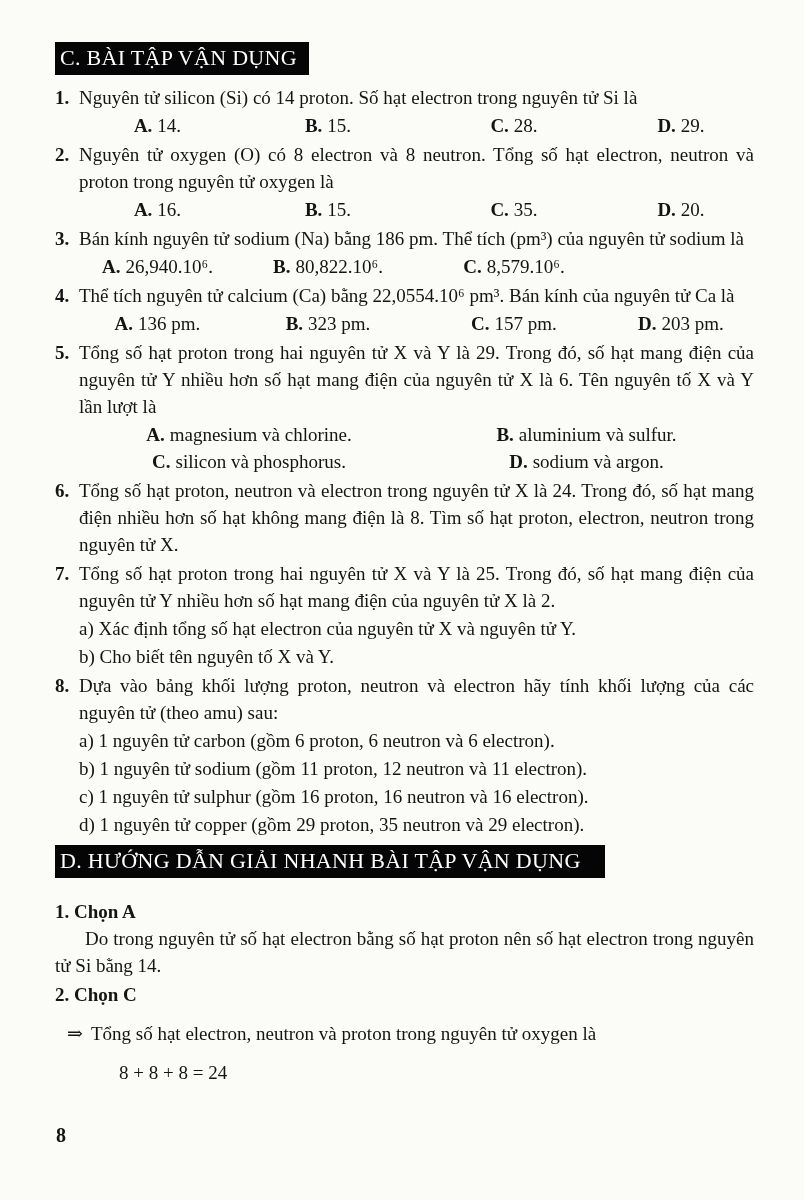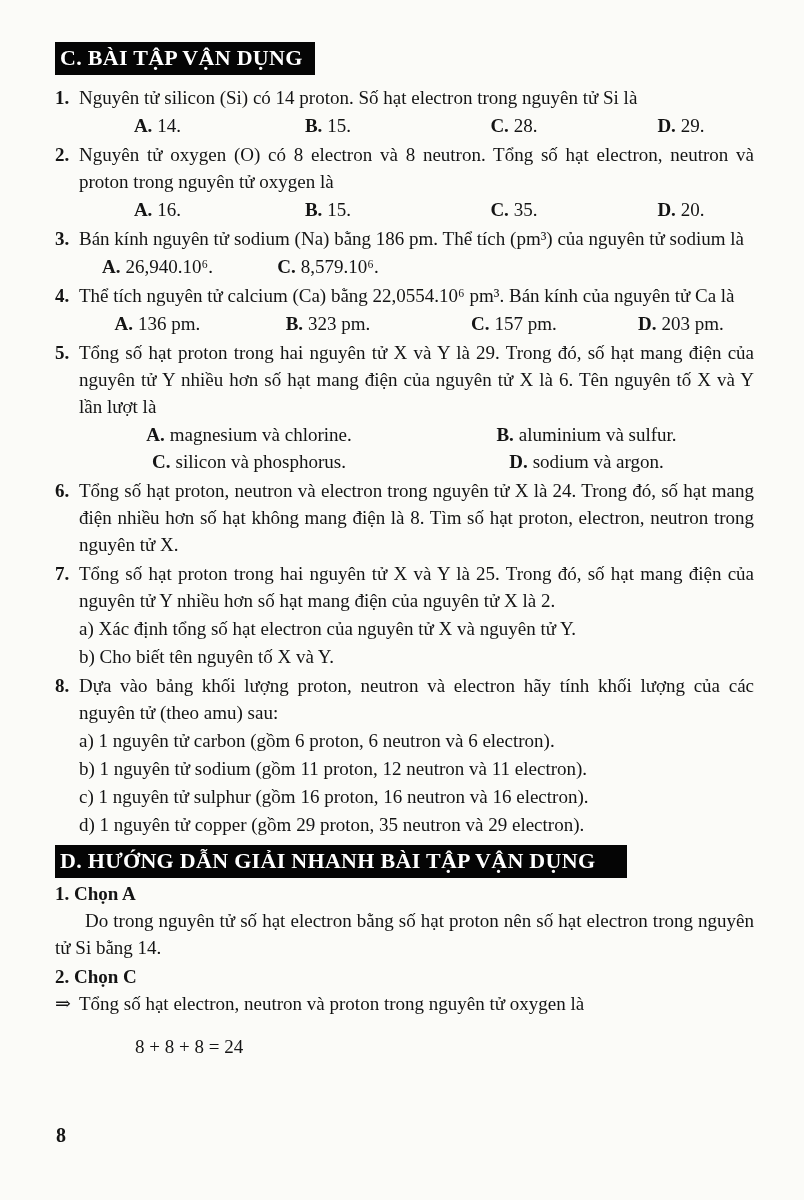--- a/index.html
+++ b/index.html
@@ -11,46 +11,46 @@
     font-size:19px;
     line-height:27px;
     overflow:hidden;
     position:relative;
   }
   .page{padding:42px 50px 0 55px;}
   .bar{
     display:inline-block;
     background:#050505;
     color:#fff;
-    font-weight:bold;
+    font-weight:normal;
     font-size:22px;
     line-height:26px;
     padding:3px 12px 4px 5px;
     letter-spacing:.3px;
     white-space:nowrap;
   }
   .bar-c{margin-bottom:7px;}
-  .bar-d{margin-top:7px;margin-bottom:0;padding-right:32px;}
+  .bar-d{margin-top:7px;margin-bottom:18px;padding-right:24px;}
   .question{display:flex;margin-top:2px;}
   .qnum{font-weight:bold;width:24px;flex:none;}
   .qbody{flex:1;min-width:0;}
   .qtext{margin:0;text-align:justify;}
   .options{display:grid;margin-top:1px;text-align:center;}
   .cols4{grid-template-columns:157px 184px 188px 1fr;}
   .cols2{grid-template-columns:340px 1fr;}
   .opt{white-space:nowrap;}
   .opt-label{font-weight:bold;}
   .opt-text{margin-left:5px;}
   .subitems p{margin:1px 0 0 0;}
   .sol-head{font-weight:bold;margin:2px 0 0 0;}
   .sol-para{margin:0;text-indent:30px;text-align:justify;}
   .sol-line{margin:0;text-indent:30px;}
-  .arrow-line{margin:0;}
+  .arrow-line{margin:12px;}
   .arrow{display:inline-block;margin-right:8px;}
-  .formula{margin:16px;padding-left:64px;}
+  .formula{margin:0;padding-left:64px;}
   .page-number{
     position:absolute;left:56px;top:1122px;
     font-weight:bold;font-size:20px;
   }
 </style>
 </head>
 <body>
 
 <div class="page">
 
@@ -84,20 +84,21 @@
     </div>
   </div>
 
   
   <div class="question">
     <span class="qnum">3.</span>
     <div class="qbody">
       <p class="qtext">Bán kính nguyên tử sodium (Na) bằng 186 pm. Thể tích (pm³) của nguyên tử sodium là</p>
       <div class="options cols4">
         <span class="opt"><span class="opt-label">A.</span><span class="opt-text">26,940.10⁶.</span></span>
+        <span class="opt"><span class="opt-label">B.</span><span class="opt-text">80,822.10⁶.</span></span>
         <span class="opt"><span class="opt-label">C.</span><span class="opt-text">8,579.10⁶.</span></span>
       </div>
     </div>
   </div>
 
   
   <div class="question">
     <span class="qnum">4.</span>
     <div class="qbody">
       <p class="qtext">Thể tích nguyên tử calcium (Ca) bằng 22,0554.10⁶ pm³. Bán kính của nguyên tử Ca là</p>

